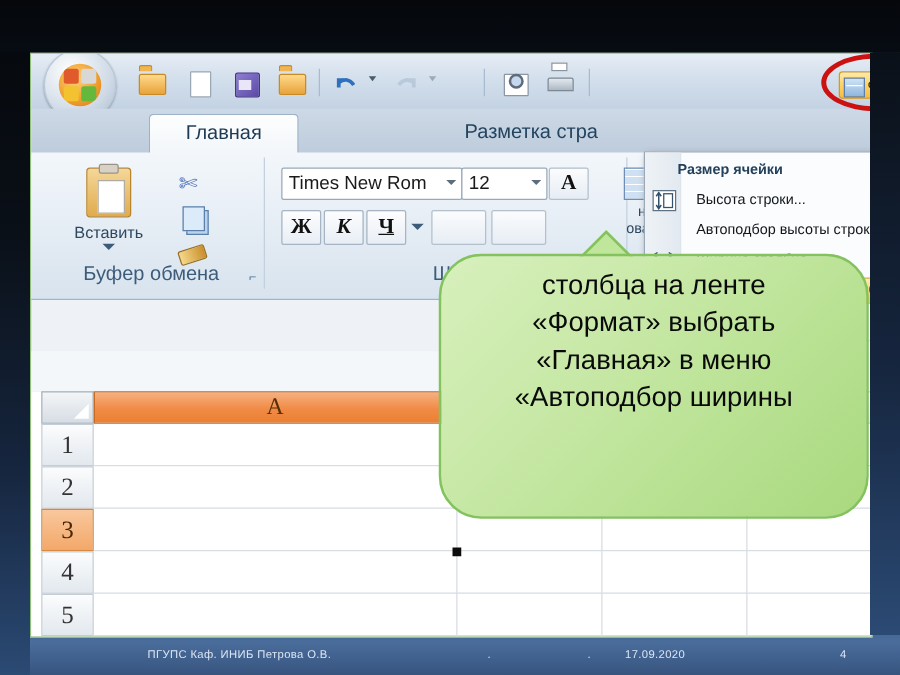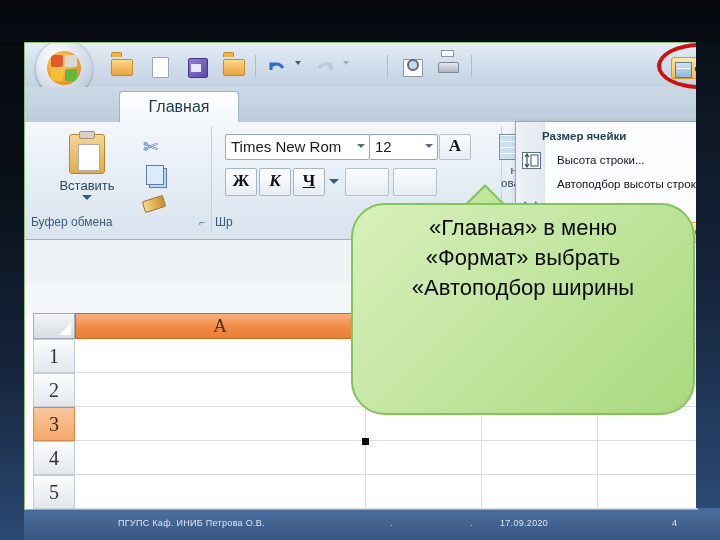--- a/index.html
+++ b/index.html
@@ -114,22 +114,22 @@
   #ribbon{
     position:absolute;left:0;top:121px;width:700px;height:117px;
     background:linear-gradient(180deg,#f3f7fb 0%,#e4ecf4 55%,#d8e3ee 100%);
     border-bottom:1px solid #9fb4c9;
   }
   .grp{
     position:absolute;top:4px;height:105px;
     border-right:1px solid #c3d0de;
   }
   .grplabel{
-    position:absolute;bottom:2px;width:100%;
-    font-size:12px;color:#3c5c7a;
+    position:absolute;bottom:2px;width:100%;text-align:center;
+    font-size:16px;color:#3c5c7a;
   }
   .bigbtn{
     position:absolute;text-align:center;font-size:13px;color:#2d4860;
   }
   .clipbd{
     width:34px;height:38px;margin:0 auto;border-radius:3px;
     background:linear-gradient(180deg,#f4d79a,#e0ab4c);
     border:1px solid #b8842c;position:relative;
   }
   .clipbd:before{content:"";position:absolute;left:9px;top:-4px;width:14px;height:6px;
@@ -392,20 +392,21 @@
       <div class="qicon" style="left:378px;">
           <div class="prev"></div>
         </div>
       <div class="qicon" style="left:414px;">
           <div class="printer"></div>
         </div>
       <div class="sep" style="left:448px;"></div>
 
       <div id="tabstrip">
         <div class="tab active" style="left:96px;width:118px;text-align:center;">Главная</div>
+        <div class="tab" style="left:322px;width:160px;">Разметка стра</div>
       </div>
 
       <div id="ribbon">
 
         <div class="grp" style="left:8px;width:180px;">
           <div class="bigbtn" style="left:14px;top:8px;width:84px;">
             <div class="clipbd"></div>
             <div style="margin-top:4px;">Вставить</div>
             <div style="margin:2px auto 0 auto;width:0;height:0;border-left:5px solid transparent;border-right:5px solid transparent;border-top:5px solid #3c5c7a;"></div>
           </div>
@@ -546,22 +547,23 @@
         <div class="vline" style="left:342px;height:196px;"></div>
         <div class="vline" style="left:458px;height:196px;"></div>
         <div class="vline" style="left:574px;height:196px;"></div>
 
         <div id="selhandle"></div>
       </div>
 
       <div id="ctailb"></div>
       <div id="ctail"></div>
       <div id="callout">
+        <span class="cline">столбца на ленте</span>
+        <span class="cline">«Формат» выбрать</span>
         <span class="cline">«Главная» в меню</span>
-        <span class="cline">«Формат» выбрать</span>
         <span class="cline">«Автоподбор ширины</span>
       </div>
 
     </div>
   </div>
 
   <div id="leftmask"></div>
   <div id="topmask"></div>
   <div id="rightmask"></div>
 </div>

